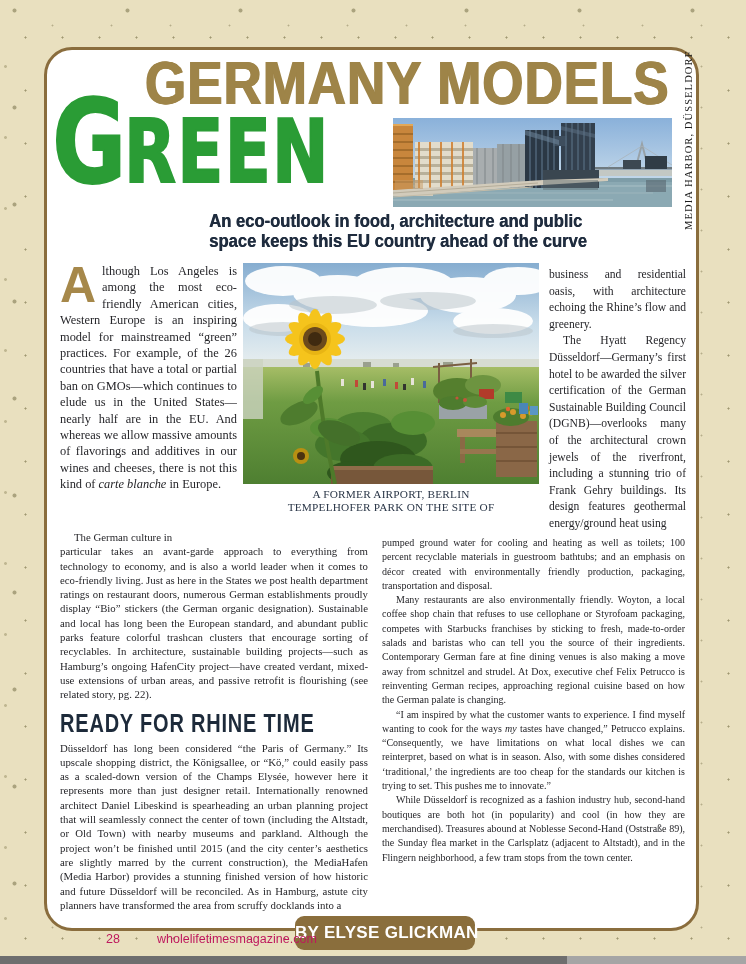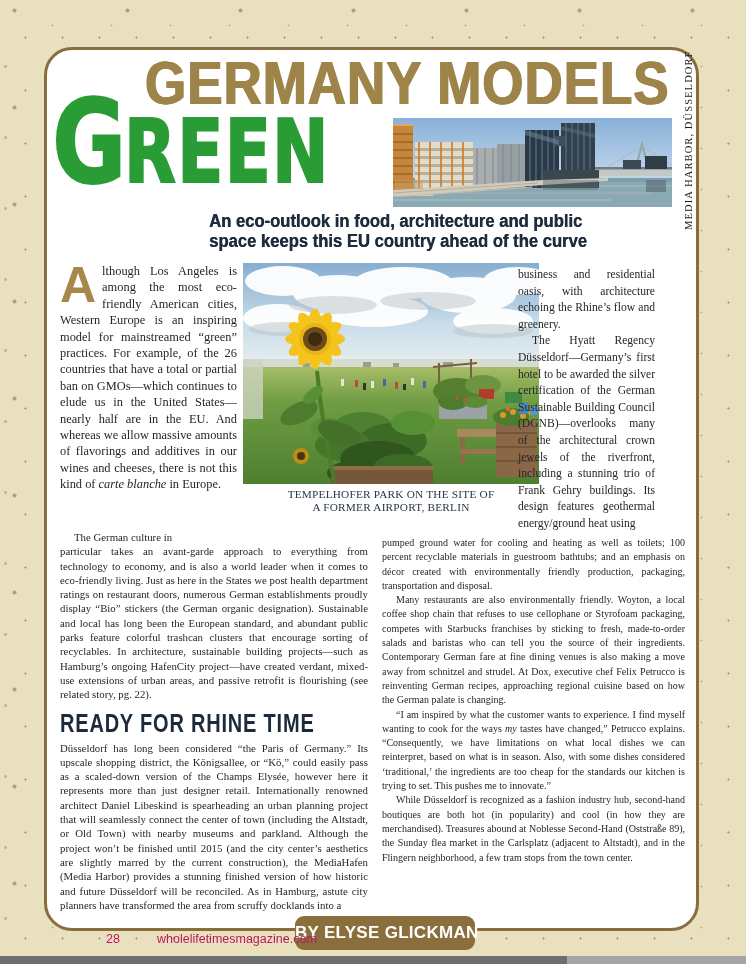--- a/index.html
+++ b/index.html
@@ -44,21 +44,21 @@
   .subtitle{
     position:absolute;left:209px;top:211px;z-index:3;
     font-family:"Liberation Sans",sans-serif;font-weight:bold;font-size:17.5px;line-height:20px;
     color:#1f2c3e;transform:scaleX(0.95);transform-origin:top left;white-space:nowrap;
     text-shadow:0.4px 0 0 #1f2c3e;
   }
   
   .col{position:absolute;z-index:3;color:#26262a;text-align:justify;}
   .col p{margin:0;}
   .col-a{left:60px;top:263px;width:177px;font-size:12.4px;line-height:16.4px;}
-  .col-b{left:518px;top:267px;width:137px;font-size:11.6px;line-height:16.6px;}
+  .col-b{left:549px;top:267px;width:137px;font-size:11.6px;line-height:16.6px;}
   .col-c{left:60px;top:510px;width:308px;font-size:10.8px;line-height:14.3px;margin-top:20px;}
   .col-d{left:382px;top:536px;width:303px;font-size:10px;line-height:14.3px;}
   .ind{text-indent:14px;}
   .lead-ind{padding-left:14px;}
   .dropcap{
     float:left;font-family:"Liberation Sans",sans-serif;font-weight:bold;
     font-size:50px;line-height:39px;color:#a6884a;margin:3px 6px 0 0;
   }
   .section-heading{
     margin:9px 0 5px 0;font-family:"Liberation Sans",sans-serif;font-weight:bold;
@@ -322,22 +322,22 @@
         <ellipse cx="72" cy="76" rx="30" ry="9" transform="rotate(90 72 76)"></ellipse>
         <ellipse cx="72" cy="76" rx="30" ry="9" transform="rotate(120 72 76)"></ellipse>
         <ellipse cx="72" cy="76" rx="30" ry="9" transform="rotate(150 72 76)"></ellipse>
       </g>
       <circle cx="72" cy="76" r="16" fill="#e8b514"></circle>
       <circle cx="72" cy="76" r="12" fill="#6b4a1c"></circle>
       <circle cx="72" cy="76" r="7" fill="#3f2a10"></circle>
     </g>
   </svg>
   <div class="caption">
+    <div>A FORMER AIRPORT, BERLIN</div>
     <div>TEMPELHOFER PARK ON THE SITE OF</div>
-    <div>A FORMER AIRPORT, BERLIN</div>
   </div>
 </div>
 
 <div class="col col-b">
   <p class="para">business and residential oasis, with architecture echoing the Rhine’s flow and greenery.</p>
   <p class="para ind">The Hyatt Regency Düsseldorf—Germany’s first hotel to be awarded the silver certification of the German Sustainable Building Council (DGNB)—overlooks many of the architectural crown jewels of the riverfront, including a stunning trio of Frank Gehry buildings. Its design features geothermal energy/ground heat using</p>
 </div>
 
 <div class="col col-c">
   <p class="para"><span class="lead-ind">The German culture in</span><br><span>particular takes an avant-garde approach to everything from technology to economy, and is also a world leader when it comes to eco-friendly living. Just as here in the States we post health department ratings on restaurant doors, numerous German establishments proudly display “Bio” stickers (the German organic designation). Sustainable and local has long been the European standard, and abundant public parks feature colorful trashcan clusters that encourage sorting of recyclables. In architecture, sustainable building projects—such as Hamburg’s ongoing HafenCity project—have created verdant, mixed-use extensions of urban areas, and passive retrofit is flourishing (see related story, pg. 22).</span></p>

